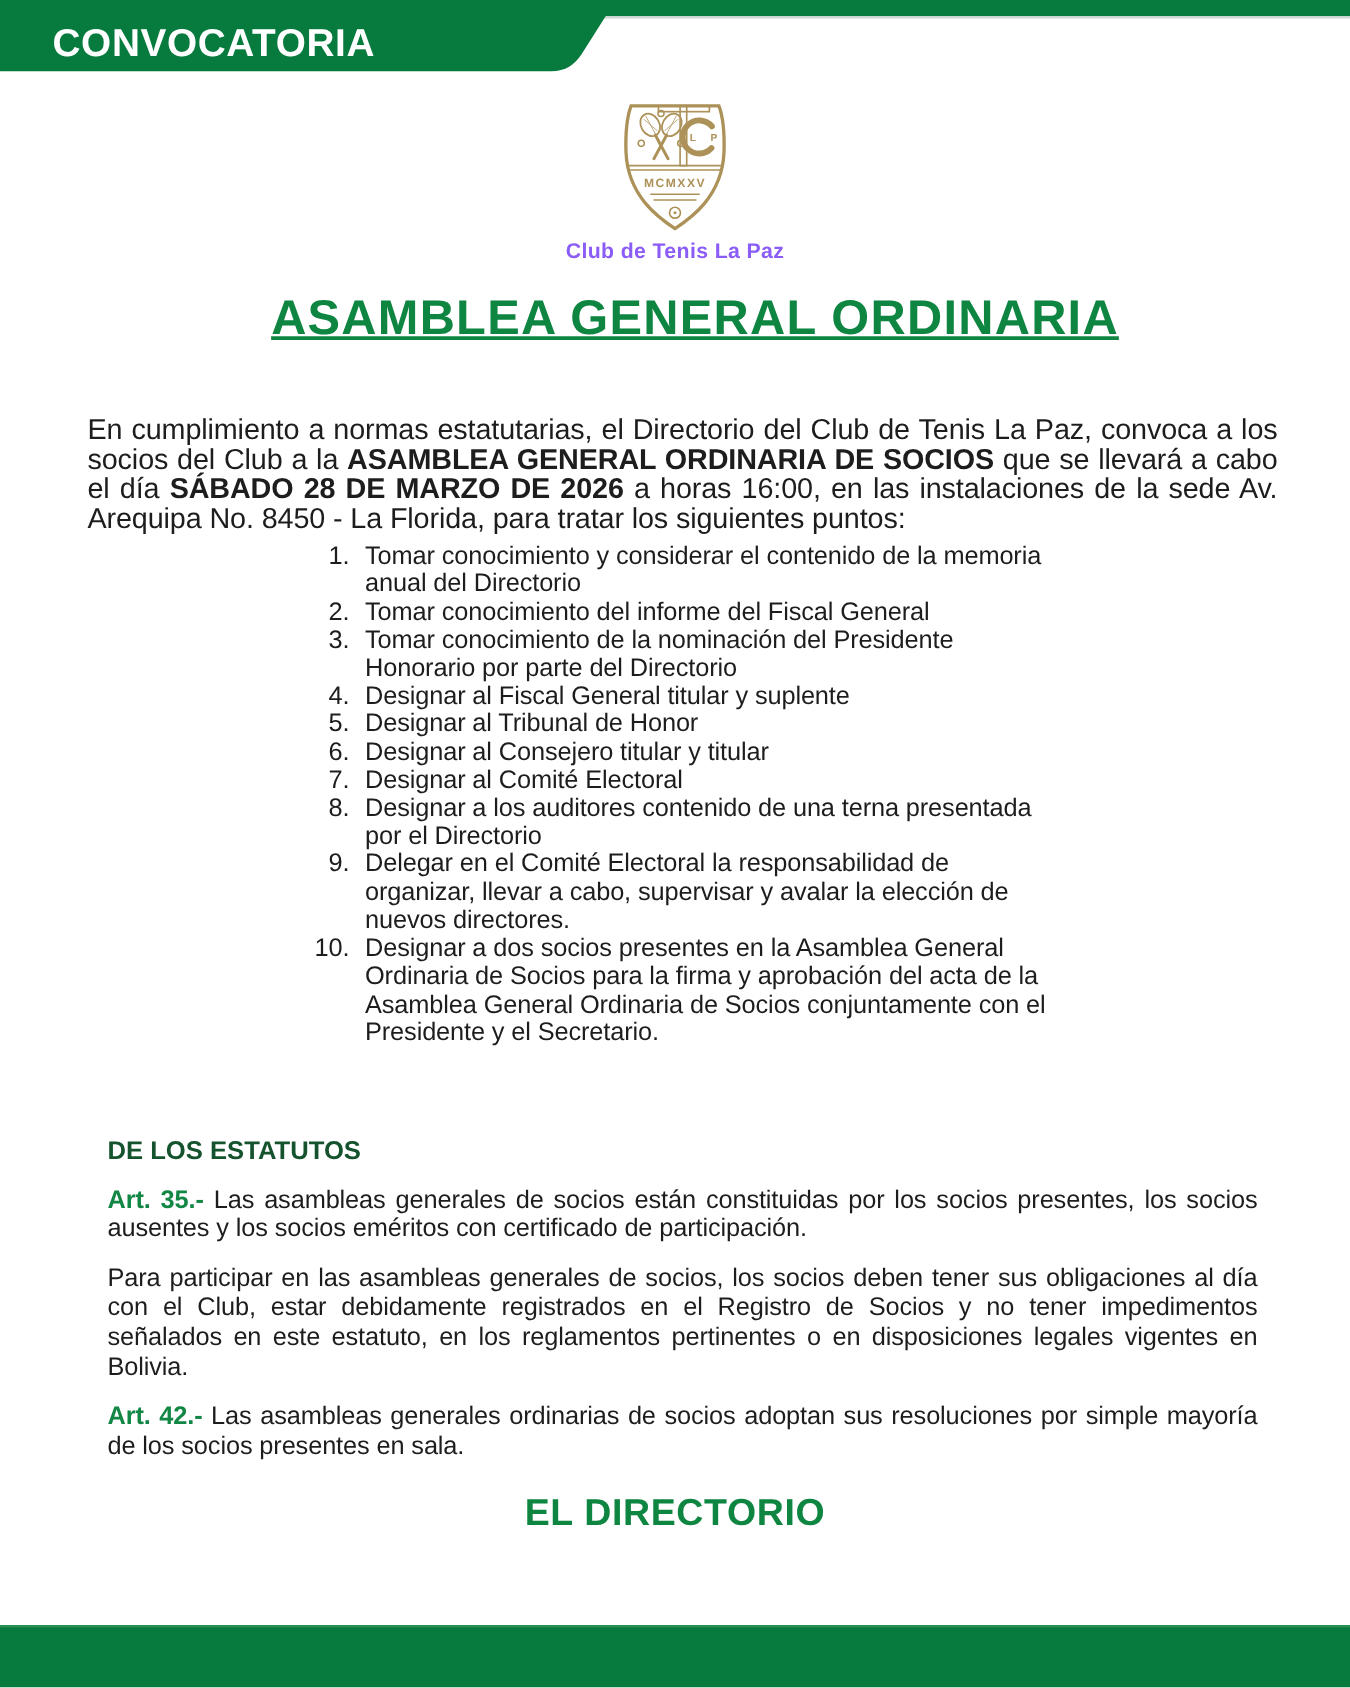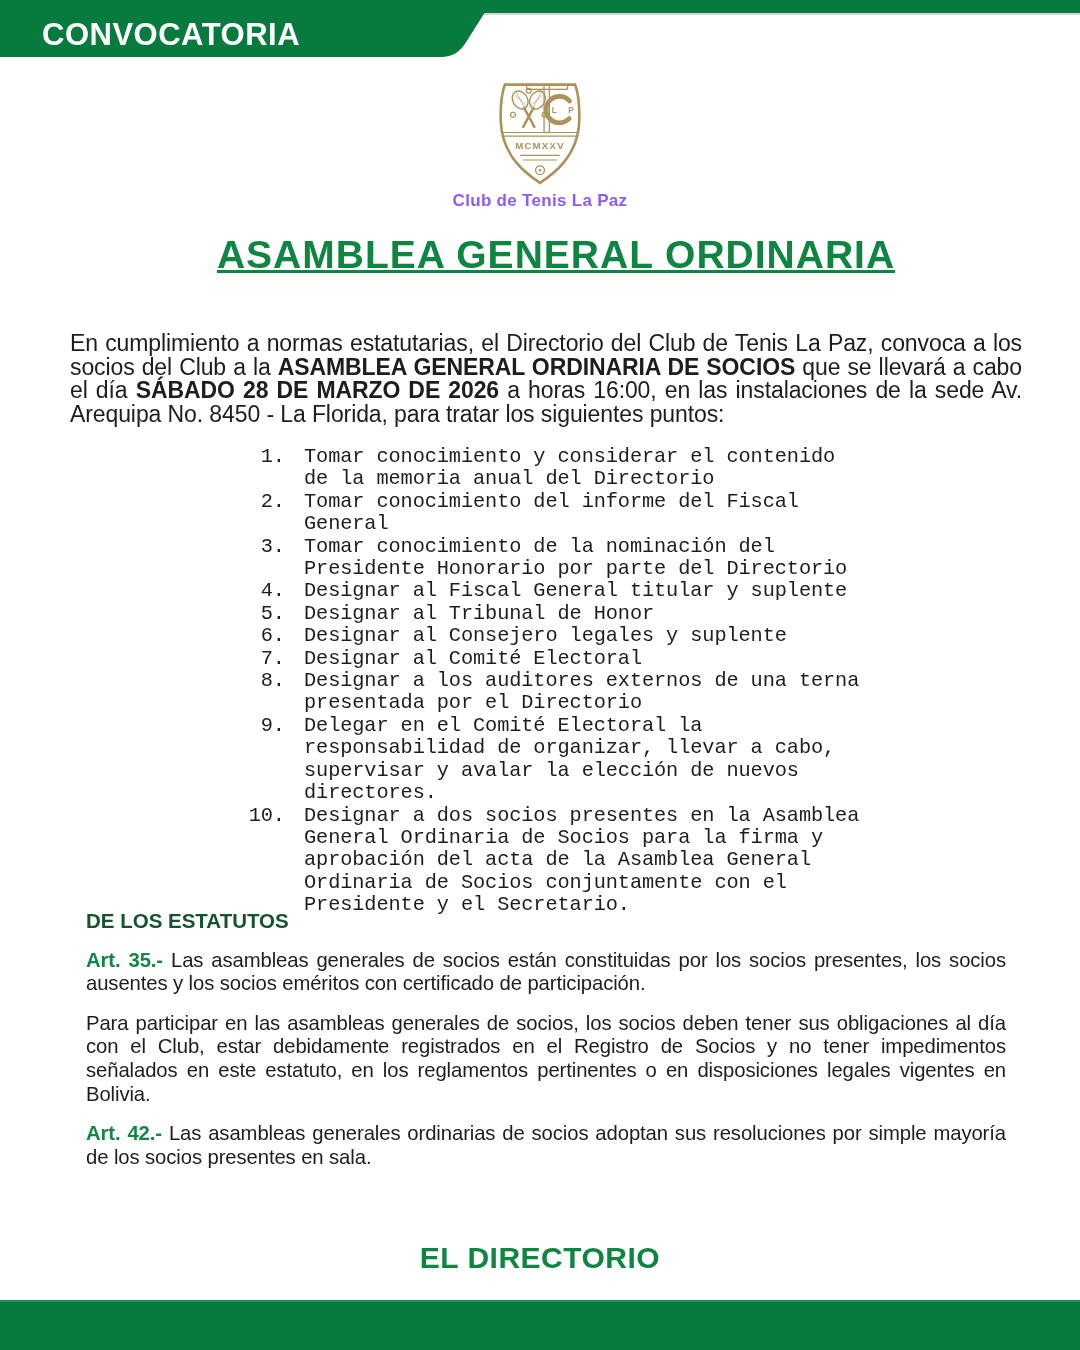--- a/index.html
+++ b/index.html
@@ -25,40 +25,40 @@
 
   
   .intro{
     position:absolute;top:309px;left:70px;width:952px;
     font-size:23px;line-height:23.6px;text-align:justify;letter-spacing:-.1px;
   }
   .intro b{font-weight:bold;}
 
   
   .agenda{position:absolute;top:434px;left:0;width:900px;}
-  .agenda ol{margin:12px;padding:0 0 0 285px;list-style:decimal outside;font-family:Liberation Mono, monospace;}
+  .agenda ol{margin:0;padding:0 0 0 285px;list-style:decimal outside;}
   .agenda li{
     width:560px;font-size:20.3px;line-height:22.4px;letter-spacing:-.1px;
     padding-left:7px;margin:0;
   }
 
   
   .statutes{position:absolute;top:893px;left:70px;width:952px;}
   .statutes h2{
     margin:16px;font-size:20.5px;line-height:23.6px;font-weight:bold;color:#14532d;letter-spacing:0;
   }
   .statutes p{
     margin:16px;font-size:20.3px;line-height:23.6px;text-align:justify;letter-spacing:-.1px;
   }
   .statutes .art{color:#128645;font-weight:bold;}
 
   
   .signature{
     position:absolute;top:1194px;left:0;width:100%;text-align:center;
-    font-size:30px;font-weight:bold;color:#0E8641;letter-spacing:.5px;margin-top:47px;
+    font-size:30px;font-weight:bold;color:#0E8641;letter-spacing:.5px;
   }
   .place-date{
     position:absolute;top:1251px;right:44px;
     font-size:27px;color:#1d4ed8;letter-spacing:0;margin-top:48px;
   }
 
   
   .bottom-band{
     position:absolute;left:0;bottom:0;width:1080px;height:50px;
     background:#077B3D;border-top:2px solid #2b8f55;box-sizing:border-box;
@@ -113,23 +113,23 @@
 
 <p class="intro"><span>En cumplimiento a normas estatutarias, el Directorio del Club de Tenis La Paz, convoca a los socios del Club a la </span><b>ASAMBLEA GENERAL ORDINARIA DE SOCIOS</b><span> que se llevará a cabo el día </span><b>SÁBADO 28 DE MARZO DE 2026</b><span> a horas 16:00, en las instalaciones de la sede Av. Arequipa No. 8450 - La Florida, para tratar los siguientes puntos:</span></p>
 
 <div class="agenda">
   <ol>
     <li>Tomar conocimiento y considerar el contenido de la memoria anual del Directorio</li>
     <li>Tomar conocimiento del informe del Fiscal General</li>
     <li>Tomar conocimiento de la nominación del Presidente Honorario por parte del Directorio</li>
     <li>Designar al Fiscal General titular y suplente</li>
     <li>Designar al Tribunal de Honor</li>
-    <li>Designar al Consejero legales y suplente</li>
+    <li>Designar al Consejero titular y titular</li>
     <li>Designar al Comité Electoral</li>
-    <li>Designar a los auditores externos de una terna presentada por el Directorio</li>
+    <li>Designar a los auditores contenido de una terna presentada por el Directorio</li>
     <li>Delegar en el Comité Electoral la responsabilidad de organizar, llevar a cabo, supervisar y avalar la elección de nuevos directores.</li>
     <li>Designar a dos socios presentes en la Asamblea General Ordinaria de Socios para la firma y aprobación del acta de la Asamblea General Ordinaria de Socios conjuntamente con el Presidente y el Secretario.</li>
   </ol>
 </div>
 
 <div class="statutes">
   <h2>DE LOS ESTATUTOS</h2>
   <p><span class="art">Art. 35.-</span> <span>Las asambleas generales de socios están constituidas por los socios presentes, los socios ausentes y los socios eméritos con certificado de participación.</span></p>
   <p><span>Para participar en las asambleas generales de socios, los socios deben tener sus obligaciones al día con el Club, estar debidamente registrados en el Registro de Socios y no tener impedimentos señalados en este estatuto, en los reglamentos pertinentes o en disposiciones legales vigentes en Bolivia.</span></p>
   <p><span class="art">Art. 42.-</span> <span>Las asambleas generales ordinarias de socios adoptan sus resoluciones por simple mayoría de los socios presentes en sala.</span></p>

